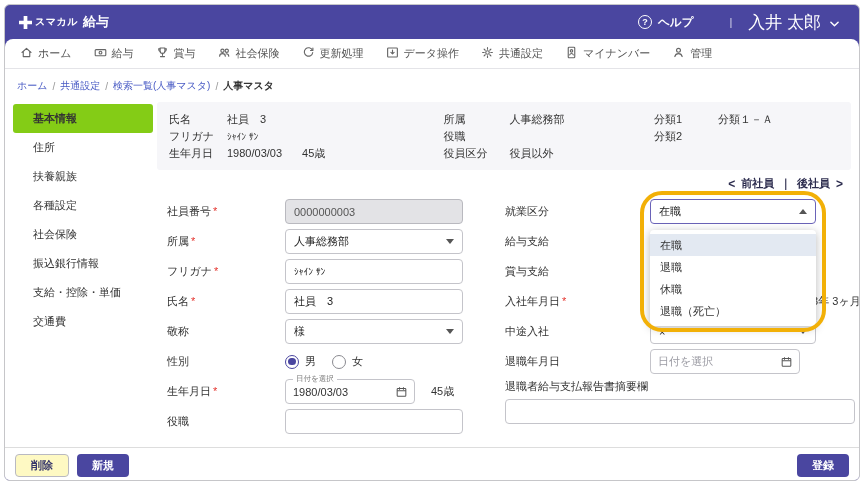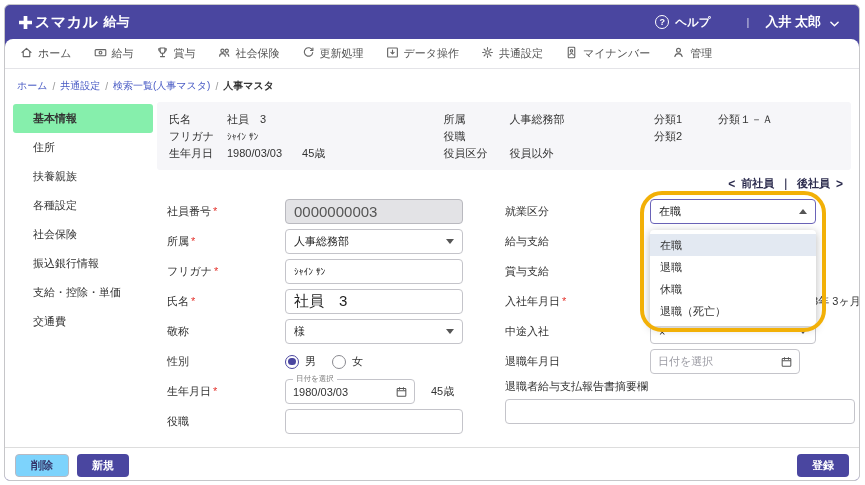--- a/index.html
+++ b/index.html
@@ -11,48 +11,48 @@
   }
   .frame {
     position:absolute; left:4px; top:4px; width:856px; height:477px;
     border:1px solid #c6c6c9; border-radius:6px; background:#4A46A0; overflow:hidden;
   }
   
   .topbar { height:34px; display:flex; align-items:center; justify-content:space-between;
     color:#fff; padding:0 20px 0 14px; }
   .logo { display:flex; align-items:center; gap:3px; cursor:pointer; }
   .logo svg { width:13px; height:13px; display:block; }
-  .logo-brand { font-size:15px; font-weight:bold; letter-spacing:0.5px; }
+  .logo-brand { font-size:10px; font-weight:bold; letter-spacing:0.5px; }
   .logo-product { font-size:13px; font-weight:bold; margin-left:2px; }
   .topbar-right { display:flex; align-items:center; gap:34px; }
   .help { display:flex; align-items:center; gap:6px; cursor:pointer; font-size:11.5px; font-weight:bold; }
   .help-circle { width:14px; height:14px; border:1.4px solid #fff; border-radius:50%;
     display:flex; align-items:center; justify-content:center; font-size:9px; font-weight:bold; }
   .company { font-size:11.5px; font-weight:bold; letter-spacing:0.3px; }
   .hdr-divider { opacity:.75; font-size:11px; margin:0 2px; }
-  .user { display:flex; align-items:center; gap:9px; font-size:13px; font-weight:bold; cursor:pointer; }
+  .user { display:flex; align-items:center; gap:9px; font-size:17px; font-weight:normal; cursor:pointer; }
   .user svg { width:9px; height:6px; }
   .topbar-right-group { display:flex; align-items:center; gap:14px; }
   
   .sheet { background:#fff; border-radius:8px 8px 0 0; height:443px; display:flex; flex-direction:column; }
   
   .navbar { height:30px; display:flex; align-items:center; padding:0 4px; border-bottom:1px solid #e4e4e8; flex-shrink:0; }
   .nav-item { display:flex; align-items:center; gap:5px; padding:0 11px; font-size:11px; color:#555; cursor:pointer; white-space:nowrap; }
   .nav-item svg { width:13px; height:13px; stroke:#666; fill:none; stroke-width:1.4; stroke-linecap:round; stroke-linejoin:round; }
   
   .title-row { display:flex; justify-content:space-between; align-items:flex-end; padding:10px 14px 7px 12px; flex-shrink:0; }
   .page-title { font-size:15px; font-weight:bold; color:#22223E; }
   .breadcrumb { font-size:10px; color:#999; display:flex; align-items:center; gap:5px; }
   .crumb-link { color:#4759C4; cursor:pointer; }
   .crumb-current { color:#333; font-weight:bold; }
   
   .content { flex:1; display:flex; padding:2px 8px 0 0; min-height:0; }
   .sidebar { width:152px; flex-shrink:0; padding:2px 0 0 0; }
   .side-item { height:29px; display:flex; align-items:center; padding-left:20px; font-size:11px; color:#333; cursor:pointer; border-radius:3px; margin:0 4px 0 8px; }
-  .side-item.active { background:#86efac; font-weight:bold; }
+  .side-item.active { background:#84cc16; font-weight:bold; }
   .main { flex:1; display:flex; flex-direction:column; min-width:0; }
   
   .summary { background:#F6F6F9; border-radius:3px; padding:9px 14px 8px 12px; display:flex; font-size:11px; line-height:17px; flex-shrink:0; }
   .sum-col1 { flex:1.5; } .sum-col2 { flex:1.15; } .sum-col3 { flex:1; }
   .sum-row { display:flex; }
   .sum-label { flex-shrink:0; color:#333; }
   .sum-col1 .sum-label { width:58px; } .sum-col2 .sum-label { width:66px; } .sum-col3 .sum-label { width:64px; }
   .sum-kana { font-size:9.5px; }
   .sum-age { margin-left:20px; }
   
@@ -61,21 +61,21 @@
   .pager-link { cursor:pointer; }
   
   .form-area { flex:1; display:flex; padding:5px 0 0 10px; }
   .col-left { width:318px; flex-shrink:0; }
   .col-right { flex:1; position:relative; padding-left:20px; }
   .frow { display:flex; align-items:center; height:25px; margin-bottom:5px; }
   .flabel { width:118px; font-size:11px; color:#333; flex-shrink:0; }
   .col-right .flabel { width:145px; }
   .req { color:#E5342E; margin-left:2px; }
   .tbox { height:25px; border:1px solid #c4c4ca; border-radius:4px; background:#fff;
-    font-size:15px; color:#222; padding:0 8px; font-family:inherit; outline:none; }
+    font-size:11px; color:#222; padding:0 8px; font-family:inherit; outline:none; }
   input.tbox::placeholder { color:#9b9ba3; }
   .w178 { width:178px; } .w166 { width:166px; }
   .tbox:disabled { background:#E3E3E6; border-color:#b9b9bf; color:#555; }
   .select { height:25px; border:1px solid #c4c4ca; border-radius:4px; background:#fff;
     font-size:11px; color:#222; display:flex; align-items:center; justify-content:space-between;
     padding:0 8px; cursor:pointer; }
   .select.open { border-color:#6A63B8; }
   .caret { width:0; height:0; border-left:4px solid transparent; border-right:4px solid transparent; }
   .caret.down { border-top:5px solid #555; }
   .caret.up { border-bottom:5px solid #555; }
@@ -102,21 +102,21 @@
   .option.selected { background:#E3E9F2; }
   
   .highlight-ring { position:absolute; left:155px; top:-8px; width:186px; height:141px;
     border:4px solid #F2B007; border-radius:22px; z-index:30; pointer-events:none; }
   
   .footer { height:35px; border-top:1px solid #ddd; display:flex; align-items:center;
     justify-content:space-between; padding:0 10px; flex-shrink:0; background:#fff; }
   .footer-left { display:flex; gap:8px; }
   .btn { height:23px; padding:0 15px; border-radius:4px; font-size:11px; font-weight:bold;
     display:flex; align-items:center; cursor:pointer; font-family:inherit; }
-  .btn-outline { border:1px solid #b9b9c2; color:#34346a; background:#7dd3fc; }
+  .btn-outline { border:1px solid #b9b9c2; color:#34346a; background:#fef9c3; }
   .btn-solid { background:#4A46A0; color:#fff; border:none; }
 </style>
 </head>
 <body>
 
 <div class="frame">
 
   <div class="topbar">
     <div class="logo">
       <span>

